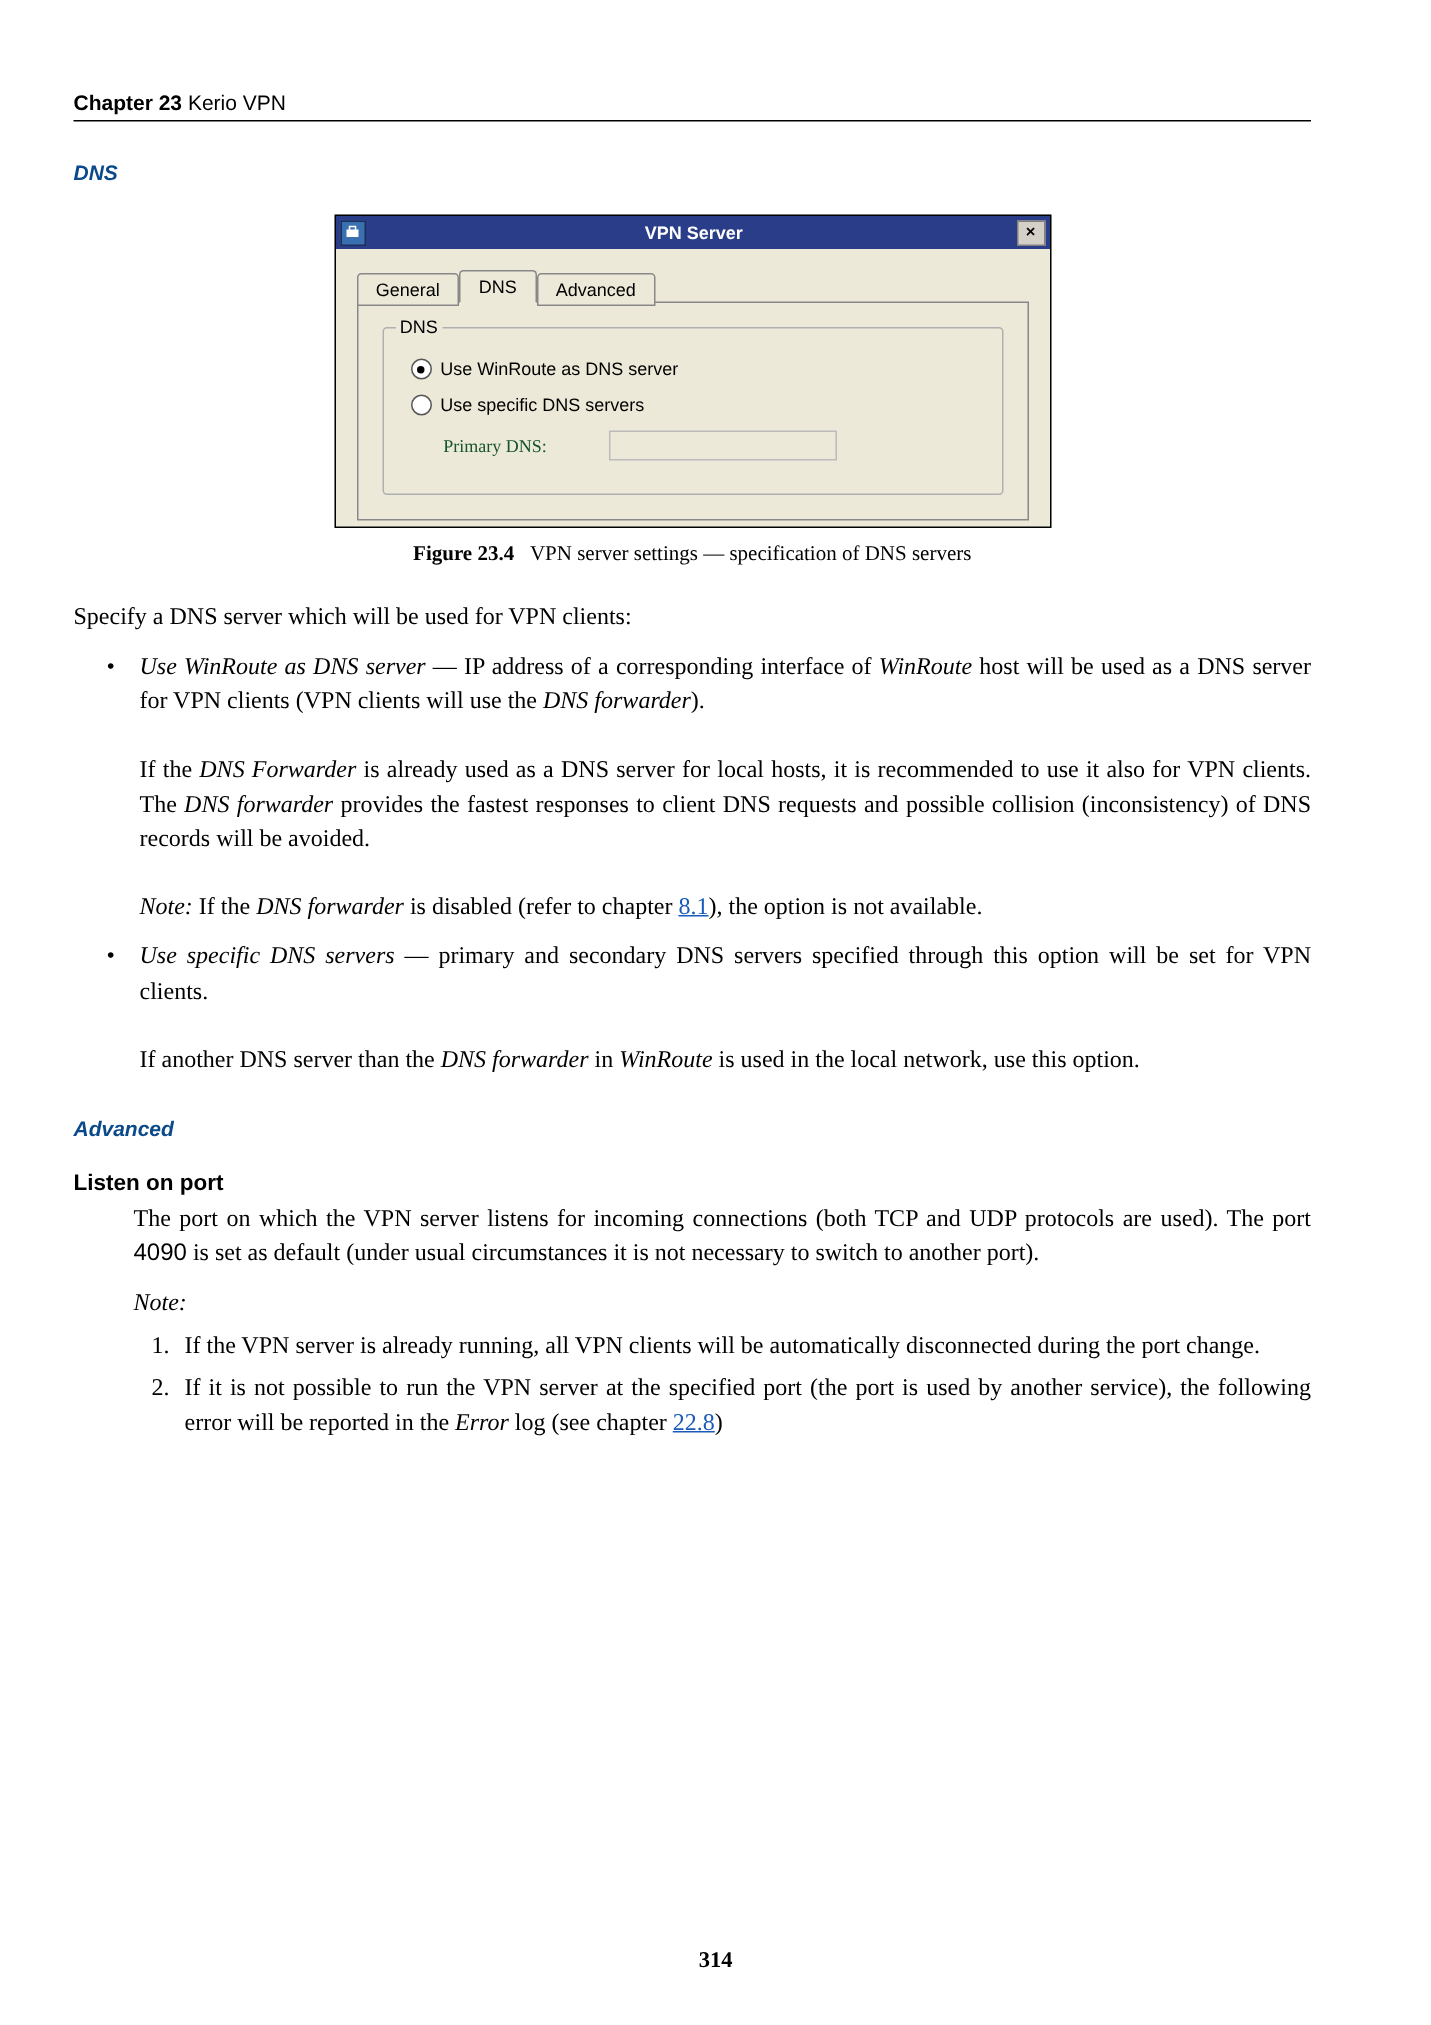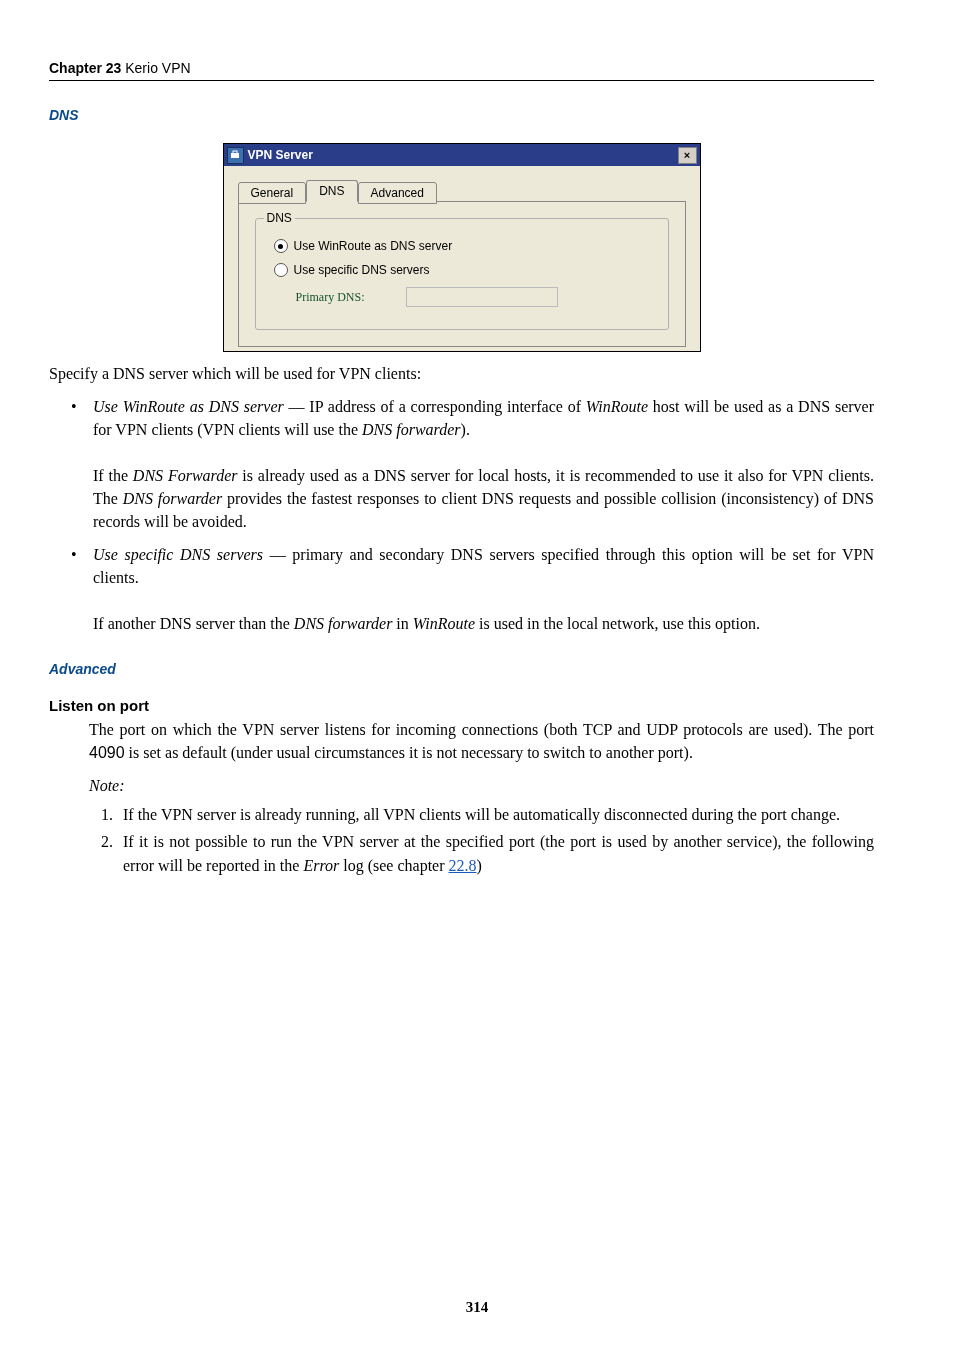--- a/index.html
+++ b/index.html
@@ -49,20 +49,21 @@
     background: #ece9d8;
   }
   .titlebar {
     background: #2a3d88;
     color: #fff;
     height: 22px;
     display: flex;
     align-items: center;
     padding: 0 3px;
     font-weight: bold;
+    text-align: center;
   }
   .titlebar .ticon {
     width: 15px;
     height: 15px;
     background: #3a6fb0;
     border: 1px solid #1a2f5a;
     margin-right: 4px;
     display: inline-flex;
     align-items: center;
     justify-content: center;
@@ -294,28 +295,34 @@
             <div class="field-row">
               <span class="flabel">Primary DNS:</span>
               <span class="finput"></span>
             </div>
           </div>
         </div>
       </div>
     </div>
   </div>
 
+  <div class="fig-caption">
+    <span class="figlabel">Figure 23.4</span>&nbsp;&nbsp;&nbsp;<span>VPN server settings — specification of DNS servers</span>
+  </div>
 
   <p class="body">Specify a DNS server which will be used for VPN clients:</p>
 
   <ul class="toplist">
     <li>
       <span class="ital">Use WinRoute as DNS server</span><span> — IP address of a corresponding interface of </span><span class="ital">WinRoute</span><span> host will be used as a DNS server for VPN clients (VPN clients will use the </span><span class="ital">DNS forwarder</span><span>).</span>
       <div class="subpara">
         <span>If the </span><span class="ital">DNS Forwarder</span><span> is already used as a DNS server for local hosts, it is recommended to use it also for VPN clients. The </span><span class="ital">DNS forwarder</span><span> provides the fastest responses to client DNS requests and possible collision (inconsistency) of DNS records will be avoided.</span>
+      </div>
+      <div class="subpara">
+        <span class="ital">Note:</span><span> If the </span><span class="ital">DNS forwarder</span><span> is disabled (refer to chapter </span><a href="#" class="link">8.1</a><span>), the option is not available.</span>
       </div>
     </li>
     <li>
       <span class="ital">Use specific DNS servers</span><span> — primary and secondary DNS servers specified through this option will be set for VPN clients.</span>
       <div class="subpara">
         <span>If another DNS server than the </span><span class="ital">DNS forwarder</span><span> in </span><span class="ital">WinRoute</span><span> is used in the local network, use this option.</span>
       </div>
     </li>
   </ul>
 

